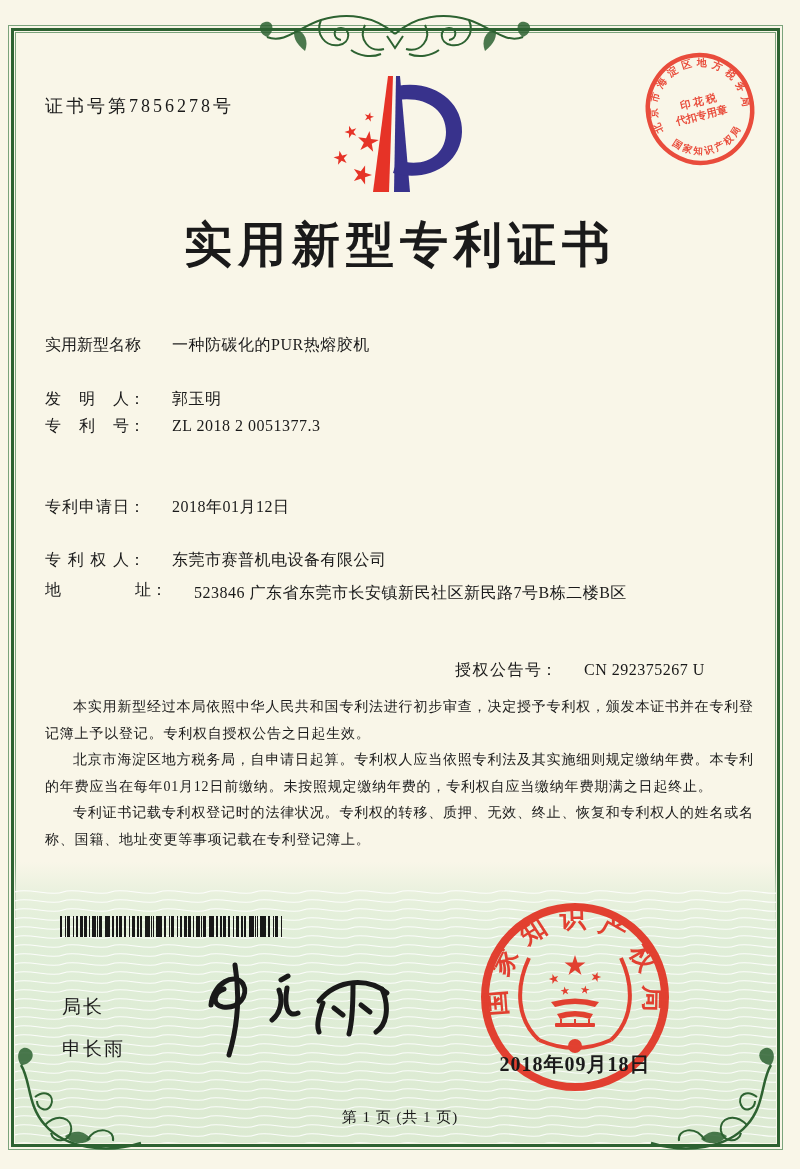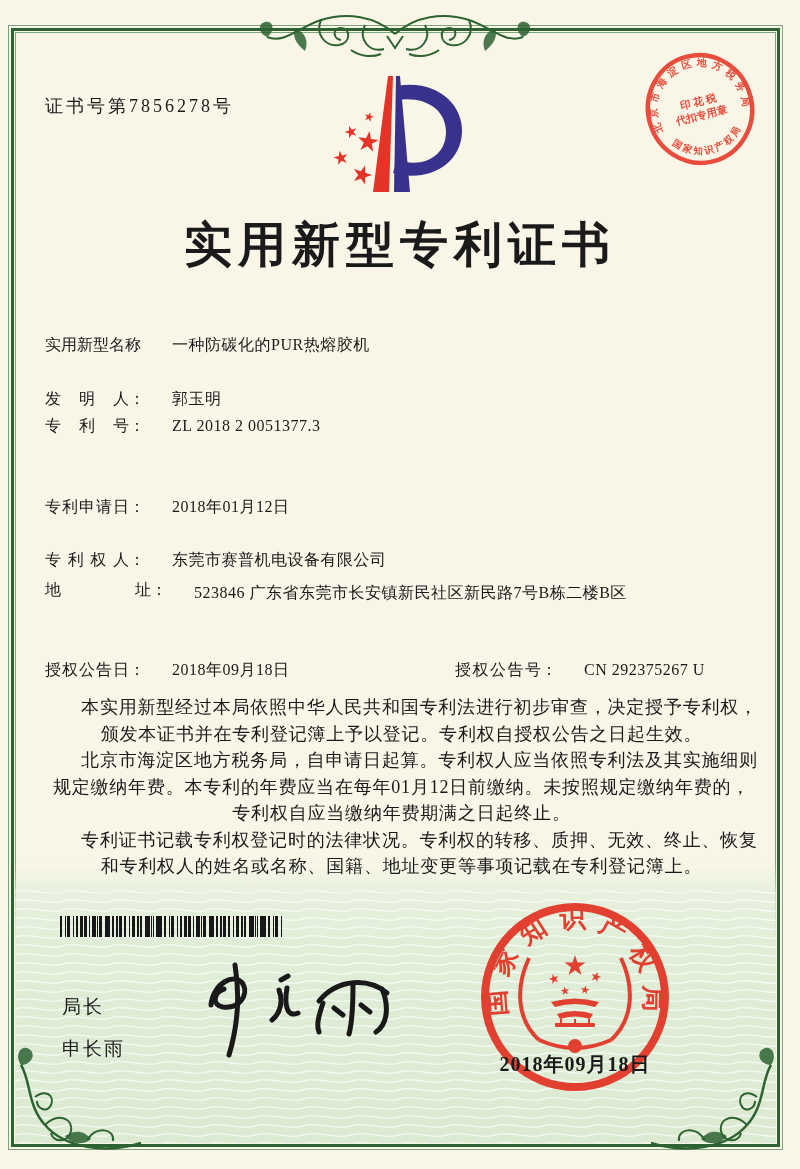--- a/index.html
+++ b/index.html
@@ -44,21 +44,21 @@
   .field-row{position:absolute;left:45px;font-size:16px;white-space:nowrap;}
   .field-label{display:inline-block;width:84px;text-align:justify;text-align-last:justify;}
   .field-colon{display:inline-block;}
   .field-value{margin-left:27px;letter-spacing:.5px;}
   .field-row--address{white-space:normal;}
   .field-row--address .field-label{width:106px;}
   .field-row--address .field-value{display:inline-block;vertical-align:top;width:556px;line-height:25px;}
   .grant-no{position:absolute;left:455px;top:660px;font-size:16px;white-space:nowrap;}
   .grant-no .field-label{width:86px;}
 
-  .paras{position:absolute;left:45px;top:694px;width:713px;font-size:18px;line-height:26.5px;letter-spacing:.8px;text-align:center;}
+  .paras{position:absolute;left:45px;top:694px;width:713px;font-size:14px;line-height:26.5px;letter-spacing:.8px;}
   .paras p{text-indent:2em;}
 
   .barcode{position:absolute;left:60px;top:916px;width:224px;height:21px;
     background-image:
       repeating-linear-gradient(90deg,#181818 0 2px,transparent 2px 5px,#181818 5px 6px,transparent 6px 8px),
       repeating-linear-gradient(90deg,#181818 0 1px,transparent 1px 7px,#181818 7px 10px,transparent 10px 13px);}
 
   .officer{position:absolute;left:62px;top:986px;font-size:19px;line-height:42px;letter-spacing:2px;}
 
   .footer{position:absolute;left:0;top:1108px;width:100%;text-align:center;font-size:15px;letter-spacing:1px;}
@@ -200,23 +200,20 @@
   </div>
   <div class="field-row" style="top:497px">
     <span class="field-label">专利申请日</span><span class="field-colon">：</span><span class="field-value">2018年01月12日</span>
   </div>
   <div class="field-row" style="top:550px">
     <span class="field-label">专利权人</span><span class="field-colon">：</span><span class="field-value">东莞市赛普机电设备有限公司</span>
   </div>
   <div class="field-row field-row--address" style="top:580px">
     <span class="field-label">地址</span><span class="field-colon">：</span><span class="field-value">523846 广东省东莞市长安镇新民社区新民路7号B栋二楼B区</span>
   </div>
-  <div class="field-row" style="top:660px">
-    <span class="field-label">授权公告日</span><span class="field-colon">：</span><span class="field-value">2018年09月18日</span>
-  </div>
   <div class="grant-no">
     <span class="field-label">授权公告号</span><span class="field-colon">：</span><span class="field-value">CN 292375267 U</span>
   </div>
 
   
   <div class="paras">
     <p>本实用新型经过本局依照中华人民共和国专利法进行初步审查，决定授予专利权，颁发本证书并在专利登记簿上予以登记。专利权自授权公告之日起生效。</p>
     <p>北京市海淀区地方税务局，自申请日起算。专利权人应当依照专利法及其实施细则规定缴纳年费。本专利的年费应当在每年01月12日前缴纳。未按照规定缴纳年费的，专利权自应当缴纳年费期满之日起终止。</p>
     <p>专利证书记载专利权登记时的法律状况。专利权的转移、质押、无效、终止、恢复和专利权人的姓名或名称、国籍、地址变更等事项记载在专利登记簿上。</p>
   </div>
@@ -268,14 +265,15 @@
         <path d="M52 62 C 38 92 40 124 62 144" fill="none" stroke-width="4"></path>
         <path d="M144 62 C 158 92 156 124 134 144" fill="none" stroke-width="4"></path>
         <path d="M62 144 Q 98 160 134 144" fill="none" stroke-width="4"></path>
         <circle cx="98" cy="150" r="7" stroke="none"></circle>
       </g>
     </g>
   </svg>
   <div class="seal-date">2018年09月18日</div>
 
   
+  <div class="footer">第 1 页 (共 1 页)</div>
 
 </div>
 
 </body></html>

